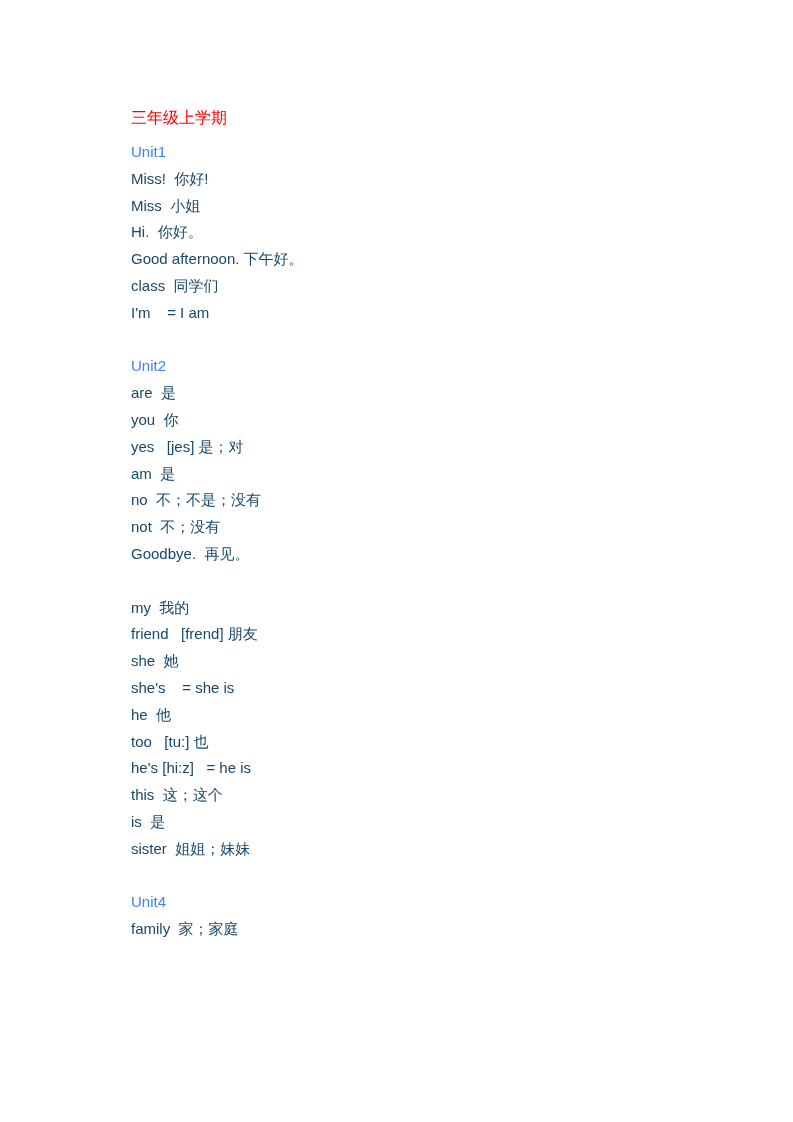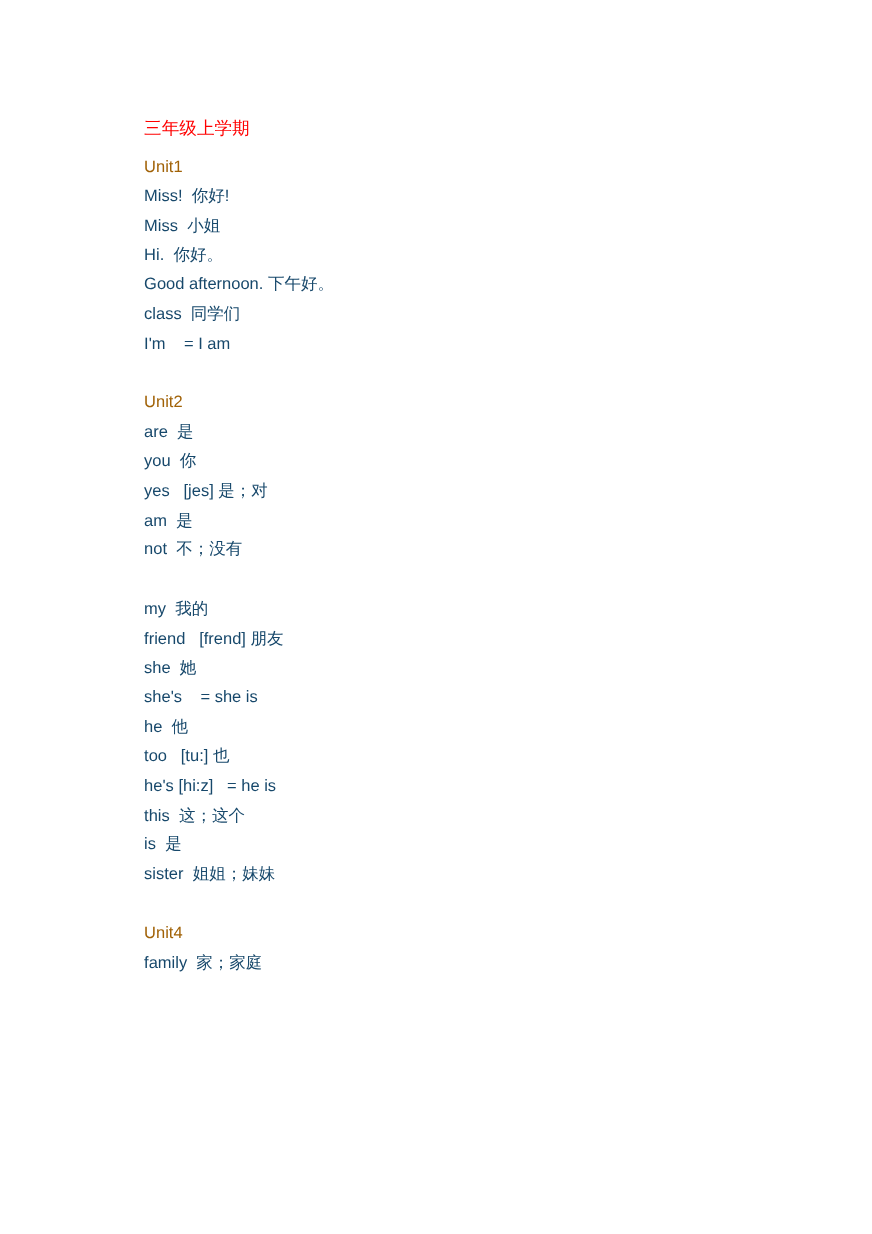--- a/index.html
+++ b/index.html
@@ -40,21 +40,21 @@
     color: #17486b;
     font-size: 15px;
     line-height: 26.8px;
     white-space: pre;
     font-family: "Liberation Sans", sans-serif;
   }
   .line.blank {
     height: 26.8px;
   }
   .unit-head {
-    color: #a16207;
+    color: #3b82f6;
     font-size: 15px;
     line-height: 26.8px;
     white-space: pre;
   }
 </style>
 </head>
 <body>
 
 <div class="page">
   <div class="content">
@@ -69,21 +69,23 @@
           <div class="line">class  同学们</div>
           <div class="line">I'm    = I am</div>
         </div>
         <div class="line blank"></div>
         <div>
           <div class="unit-head">Unit2</div>
           <div class="line">are  是</div>
           <div class="line">you  你</div>
           <div class="line">yes   [jes] 是；对</div>
           <div class="line">am  是</div>
+          <div class="line">no  不；不是；没有</div>
           <div class="line">not  不；没有</div>
+          <div class="line">Goodbye.  再见。</div>
         </div>
         <div class="line blank"></div>
         <div>
           <div class="line">my  我的</div>
           <div class="line">friend   [frend] 朋友</div>
           <div class="line">she  她</div>
           <div class="line">she's    = she is</div>
           <div class="line">he  他</div>
           <div class="line">too   [tu:] 也</div>
           <div class="line">he's [hi:z]   = he is</div>

